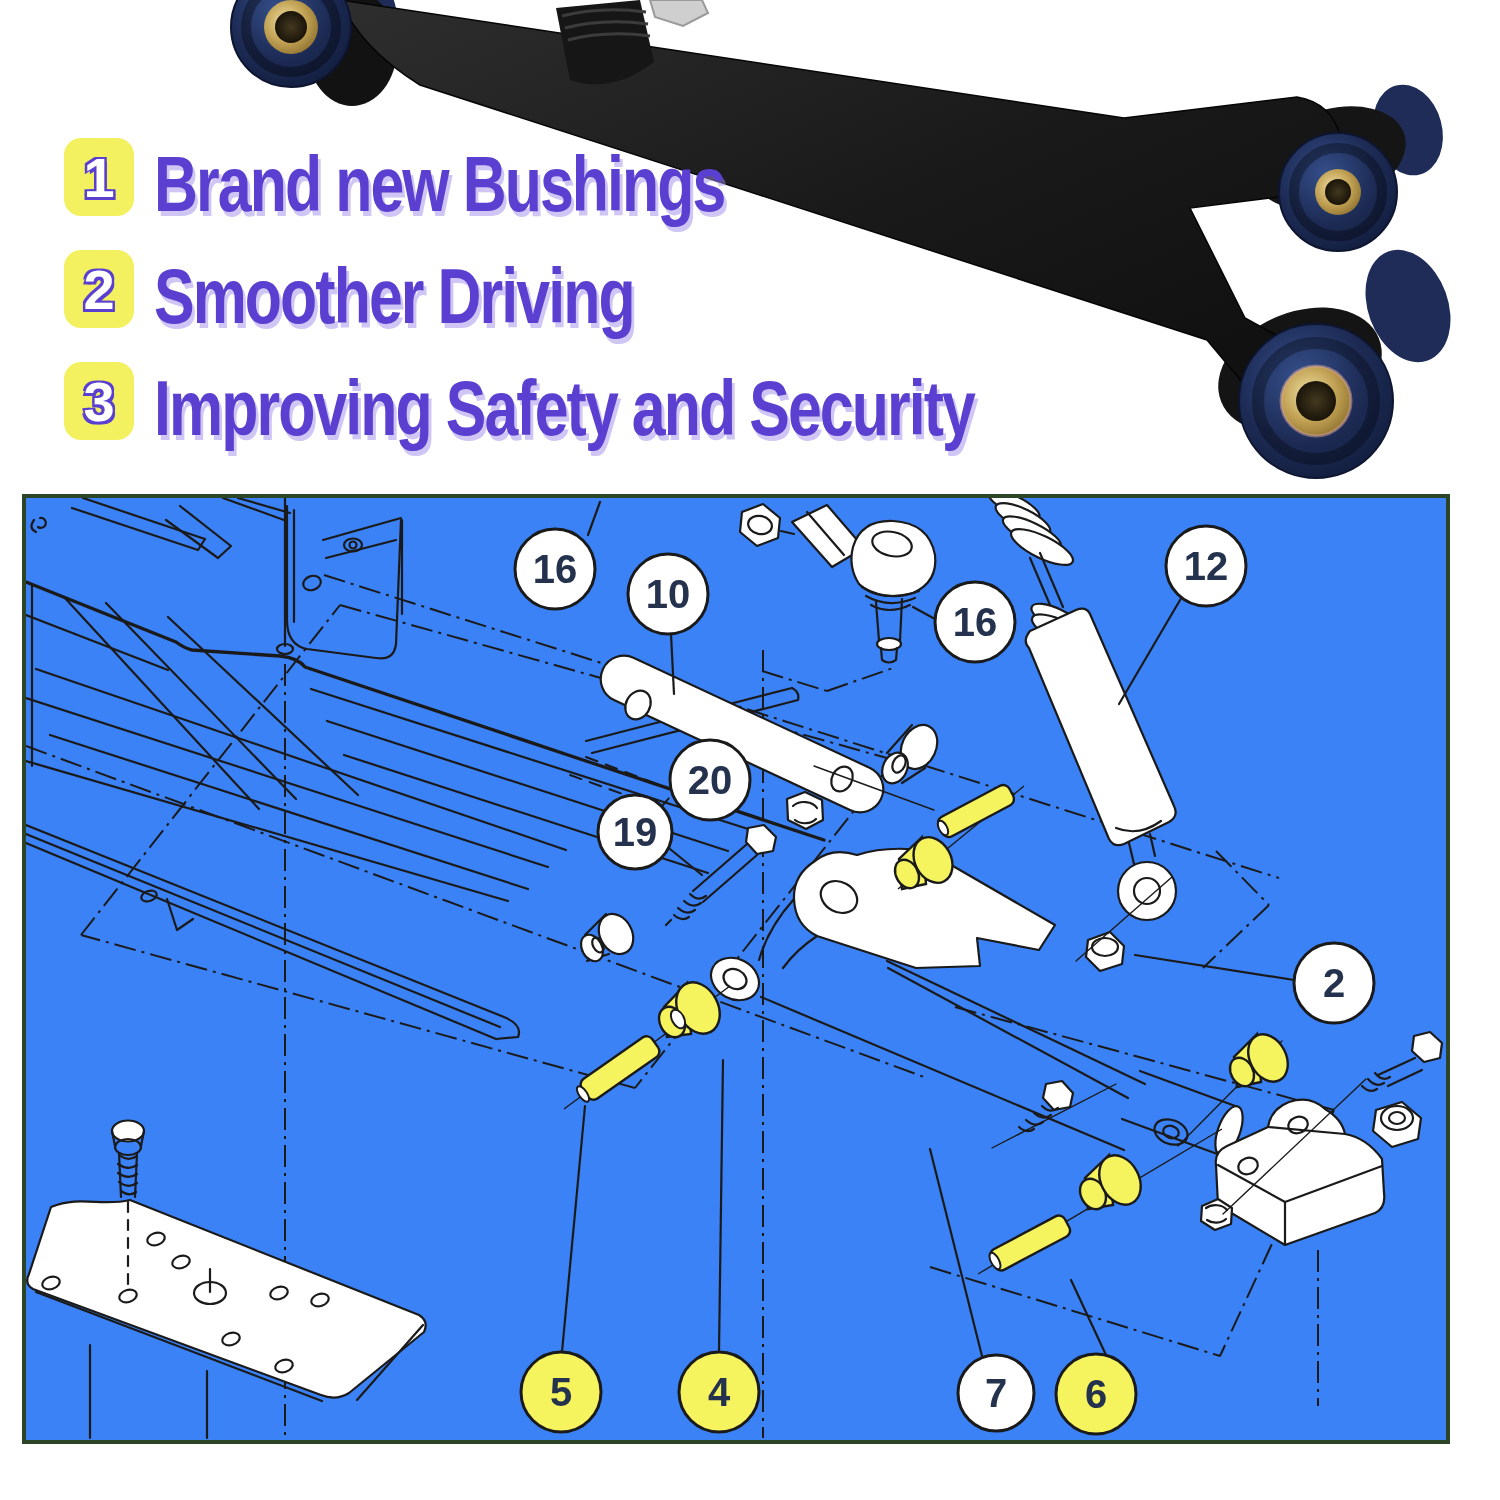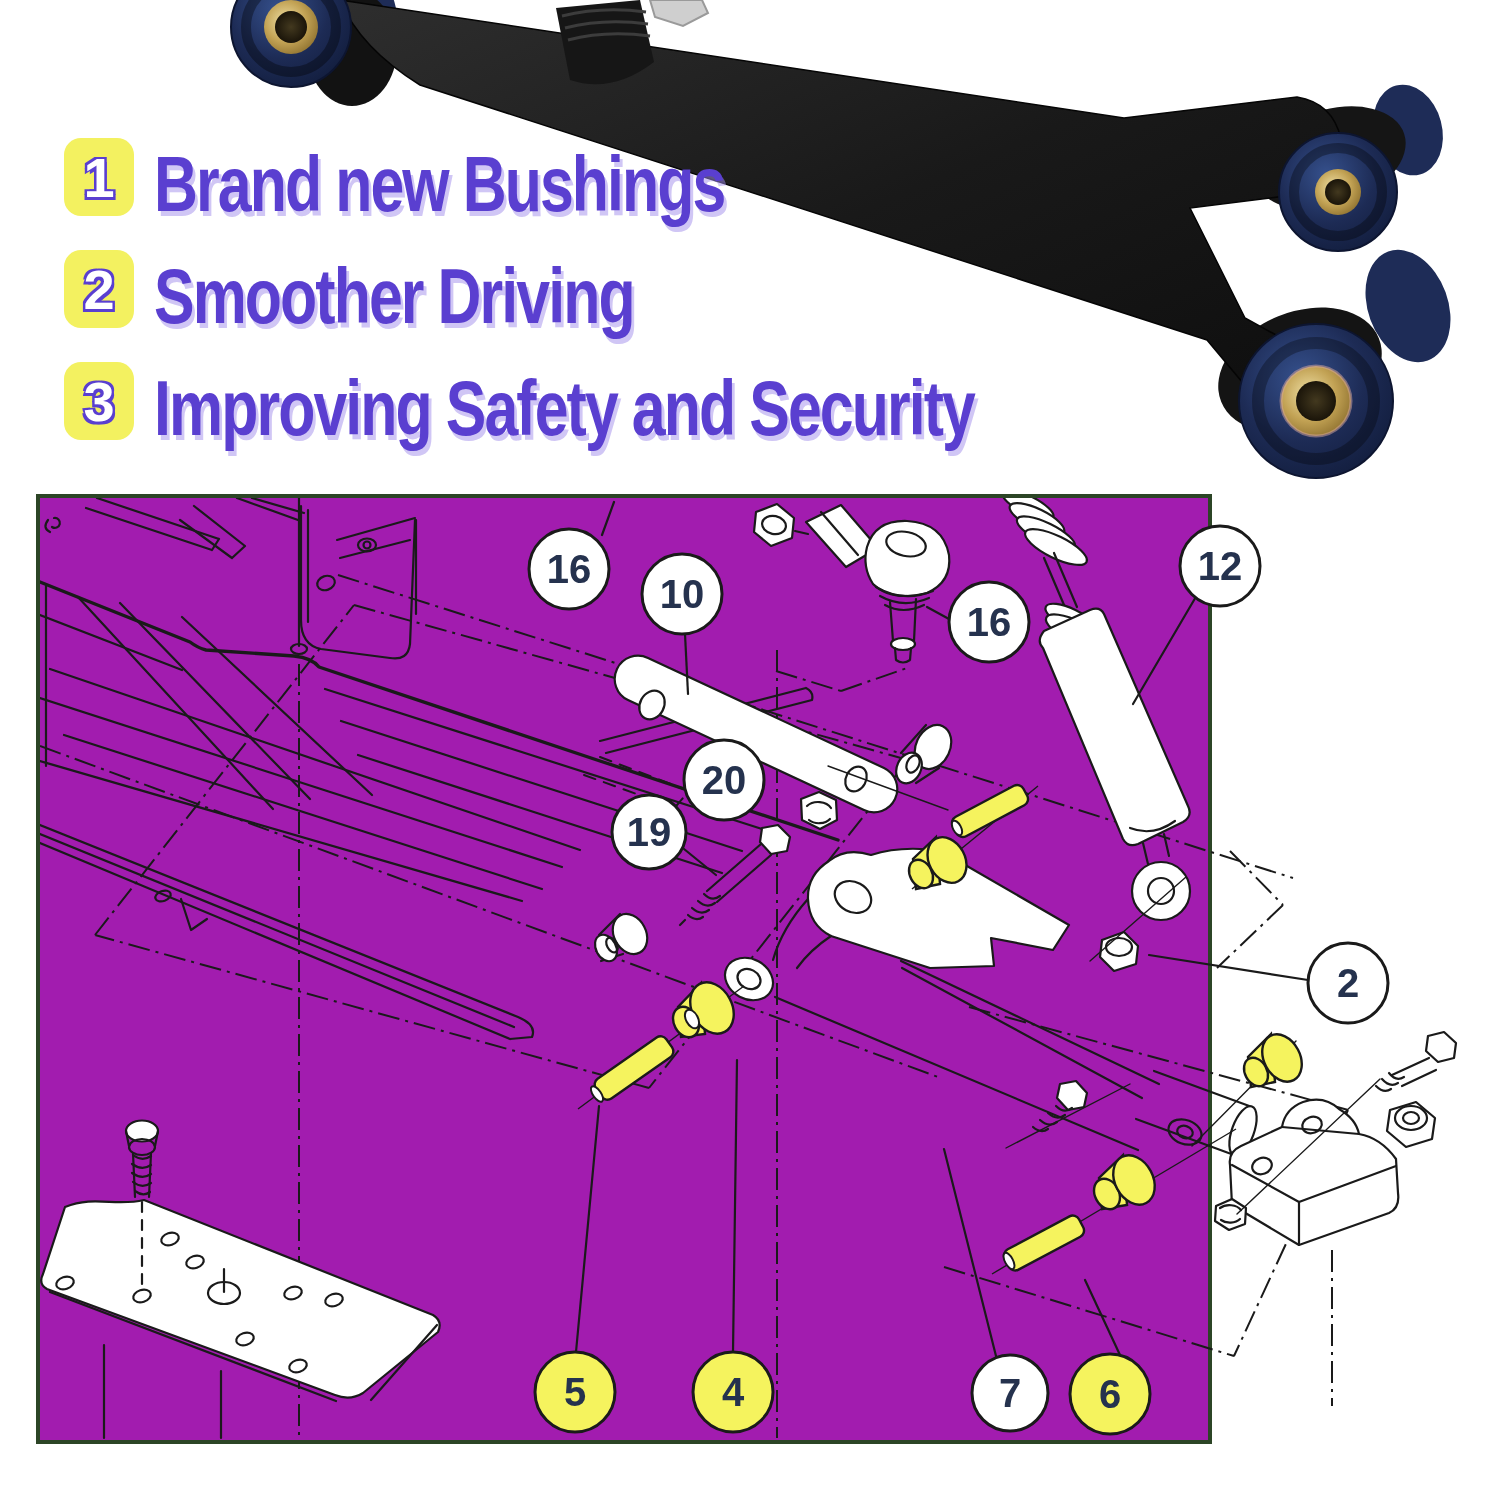--- a/index.html
+++ b/index.html
@@ -23,22 +23,22 @@
          display:flex;align-items:center;justify-content:center;flex:0 0 auto;
          font-size:56px;font-weight:bold;color:#fff;
          text-shadow:2.5px 2.5px 0 var(--purple),-2.5px 2.5px 0 var(--purple),
                      2.5px -2.5px 0 var(--purple),-2.5px -2.5px 0 var(--purple);}
   .flabel{margin-left:20px;font-size:64px;font-weight:bold;color:var(--purple);
           letter-spacing:-2px;white-space:nowrap;line-height:76px;
           transform:scale(.95,1.22);transform-origin:left top;
           text-shadow:3px 4px 0 rgba(162,142,236,.5);}
 
   
-  .diagram{position:absolute;left:36px;top:494px;width:1176px;height:950px;
-           border:4px solid var(--frame-green);box-sizing:border-box;background:#a21caf;}
+  .diagram{position:absolute;left:22px;top:494px;width:1428px;height:950px;
+           border:4px solid var(--frame-green);box-sizing:border-box;background:#3b82f6;}
   .diagram svg{display:block;}
   .ln{stroke:var(--ink);stroke-width:2.2;fill:none;stroke-linecap:round;stroke-linejoin:round;}
   .lnw{stroke:var(--ink);stroke-width:2.2;fill:#fff;stroke-linecap:round;stroke-linejoin:round;}
   .thin{stroke:var(--ink);stroke-width:1.4;fill:none;}
   .heavy{stroke:var(--ink);stroke-width:3.4;fill:none;stroke-linecap:round;}
   .dd{stroke:var(--ink);stroke-width:2;fill:none;stroke-dasharray:22 6 3 6;}
   .dsh{stroke:var(--ink);stroke-width:2;fill:none;stroke-dasharray:12 9;}
   .ypart{fill:var(--part-yellow);stroke:var(--ink);stroke-width:2.4;}
   .ytip{fill:#fff;stroke:var(--ink);stroke-width:2;}
   .callout-num{font:bold 40px "Liberation Sans",sans-serif;fill:#25324e;}

